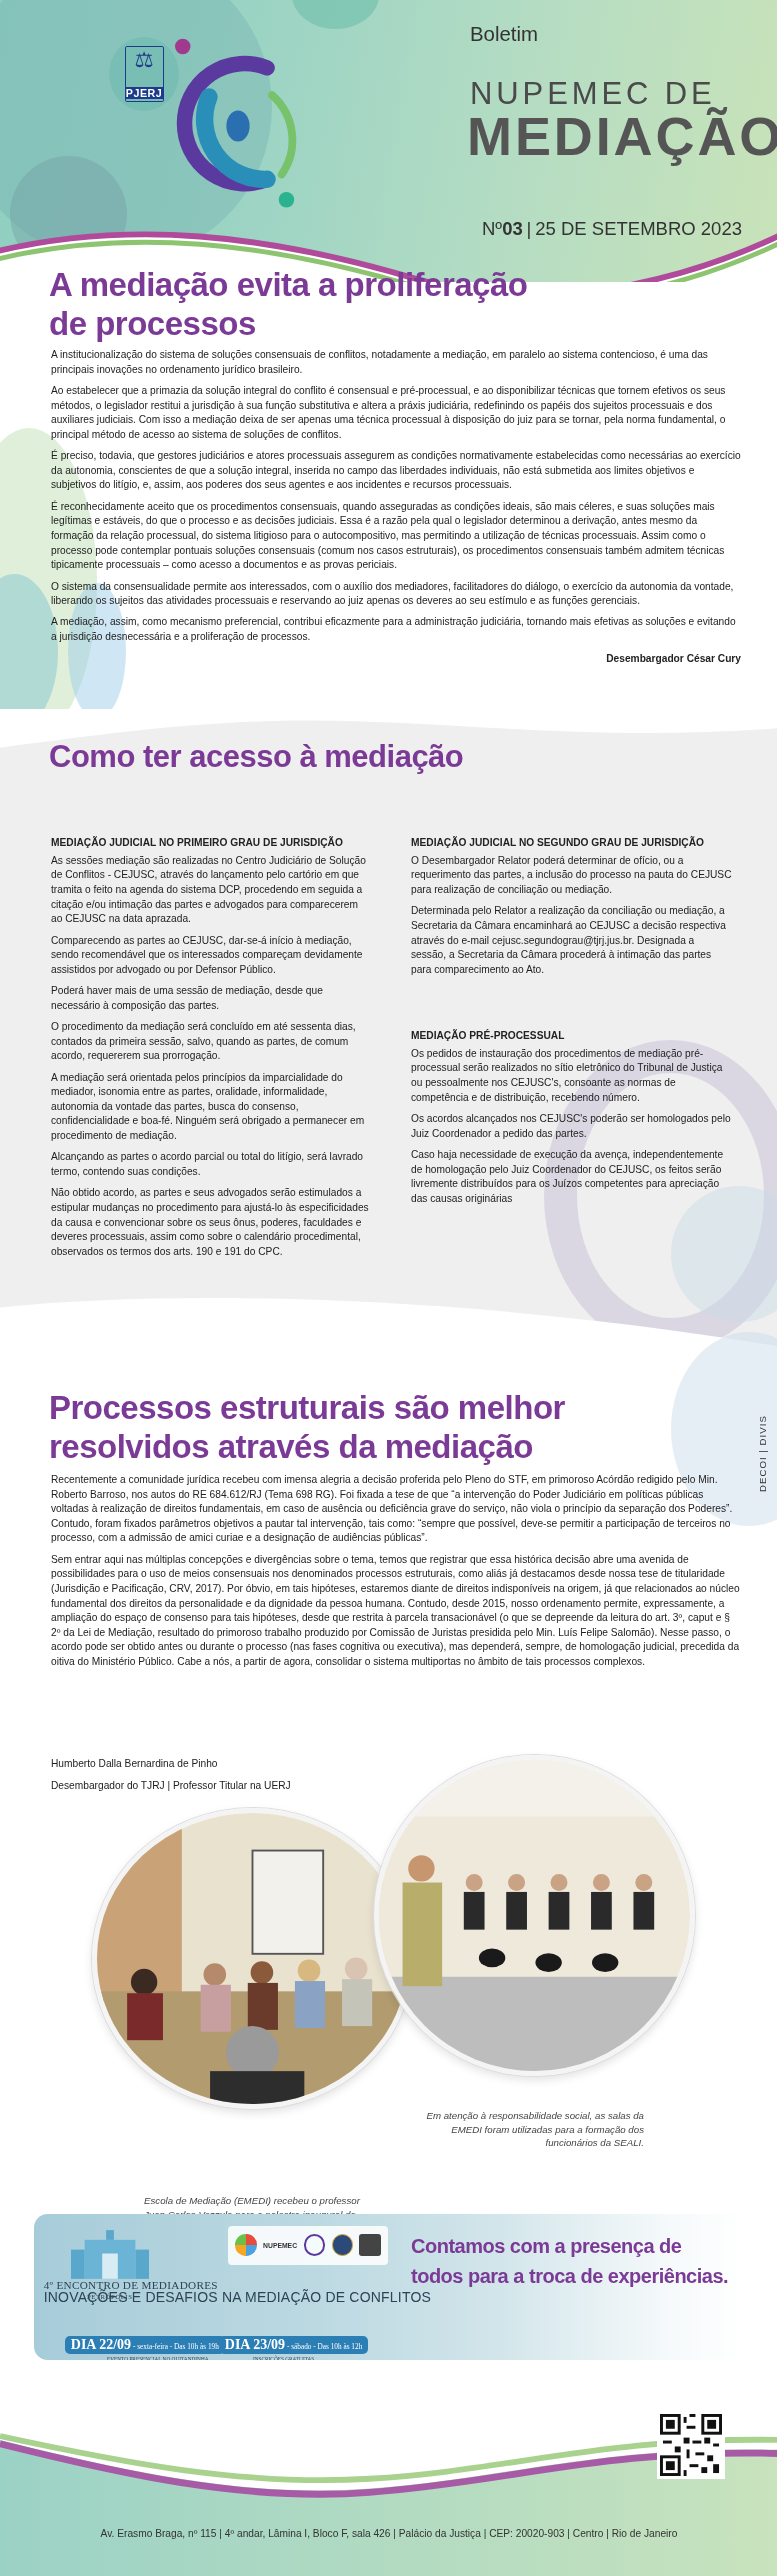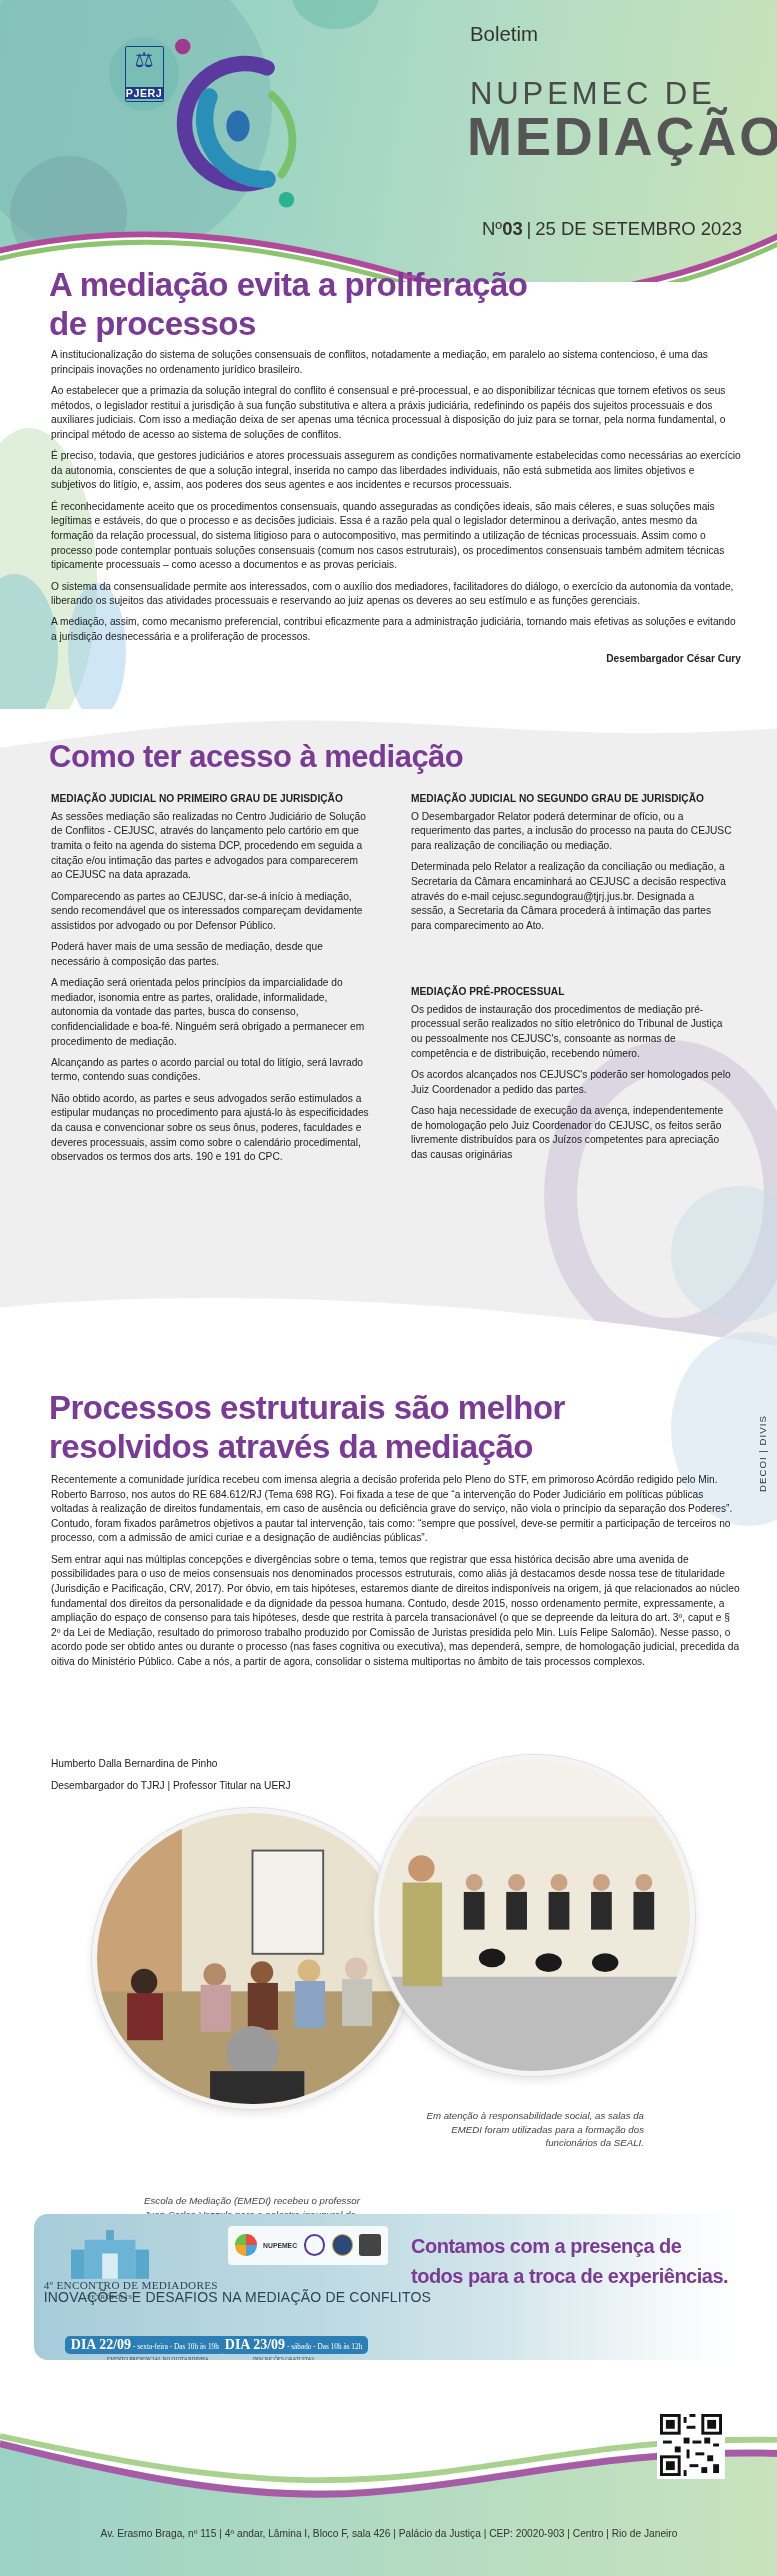--- a/index.html
+++ b/index.html
@@ -68,21 +68,21 @@
   .sec1-body { position: absolute; left: 51px; top: 348px; width: 690px; }
   .sec1-body p { margin-bottom: 6.8px; }
   .signature { text-align: right; font-weight: bold; margin-top: 7.8px; }
 
   
   .sec2-bg {
     position: absolute; left: 0; top: 719px; width: 778px; height: 632px;
     background: #efefef;
   }
   .sec2-title { position: absolute; left: 49px; top: 737px; font-size: 31px; line-height: 39px; }
-  .col { position: absolute; width: 321px; }
+  .col { position: absolute; width: 321px; margin-top: 44px; }
   .col h3 { font-size: 10.2px; font-weight: bold; color: #222; margin-bottom: 5.8px; }
   .col p { font-size: 10.2px; line-height: 14.6px; margin-bottom: 6.8px; color: #222; }
   .col-left { left: 51px; top: 793px; }
   .col-right1 { left: 411px; top: 793px; }
   .col-right2 { left: 411px; top: 986px; }
 
   
   .sec3-title { position: absolute; left: 49px; top: 1388px; width: 583px; font-size: 33px; line-height: 39px; }
   .sec3-body { position: absolute; left: 51px; top: 1473px; width: 690px; }
   .sec3-body p { margin-bottom: 6.8px; }
@@ -230,20 +230,21 @@
   </svg>
 </div>
 
 <h2 class="h1 sec2-title">Como ter acesso à mediação</h2>
 
 <div class="col col-left">
   <h3>MEDIAÇÃO JUDICIAL NO PRIMEIRO GRAU DE JURISDIÇÃO</h3>
   <p>As sessões mediação são realizadas no Centro Judiciário de Solução de Conflitos - CEJUSC, através do lançamento pelo cartório em que tramita o feito na agenda do sistema DCP, procedendo em seguida a citação e/ou intimação das partes e advogados para comparecerem ao CEJUSC na data aprazada.</p>
   <p>Comparecendo as partes ao CEJUSC, dar-se-á início à mediação, sendo recomendável que os interessados compareçam devidamente assistidos por advogado ou por Defensor Público.</p>
   <p>Poderá haver mais de uma sessão de mediação, desde que necessário à composição das partes.</p>
+  <p>O procedimento da mediação será concluído em até sessenta dias, contados da primeira sessão, salvo, quando as partes, de comum acordo, requererem sua prorrogação.</p>
   <p>A mediação será orientada pelos princípios da imparcialidade do mediador, isonomia entre as partes, oralidade, informalidade, autonomia da vontade das partes, busca do consenso, confidencialidade e boa-fé. Ninguém será obrigado a permanecer em procedimento de mediação.</p>
   <p>Alcançando as partes o acordo parcial ou total do litígio, será lavrado termo, contendo suas condições.</p>
   <p>Não obtido acordo, as partes e seus advogados serão estimulados a estipular mudanças no procedimento para ajustá-lo às especificidades da causa e convencionar sobre os seus ônus, poderes, faculdades e deveres processuais, assim como sobre o calendário procedimental, observados os termos dos arts. 190 e 191 do CPC.</p>
 </div>
 
 <div class="col col-right1">
   <h3>MEDIAÇÃO JUDICIAL NO SEGUNDO GRAU DE JURISDIÇÃO</h3>
   <p>O Desembargador Relator poderá determinar de ofício, ou a requerimento das partes, a inclusão do processo na pauta do CEJUSC para realização de conciliação ou mediação.</p>
   <p>Determinada pelo Relator a realização da conciliação ou mediação, a Secretaria da Câmara encaminhará ao CEJUSC a decisão respectiva através do e-mail cejusc.segundograu@tjrj.jus.br.  Designada a sessão, a Secretaria da Câmara procederá à intimação das partes para comparecimento ao Ato.</p>
 </div>

